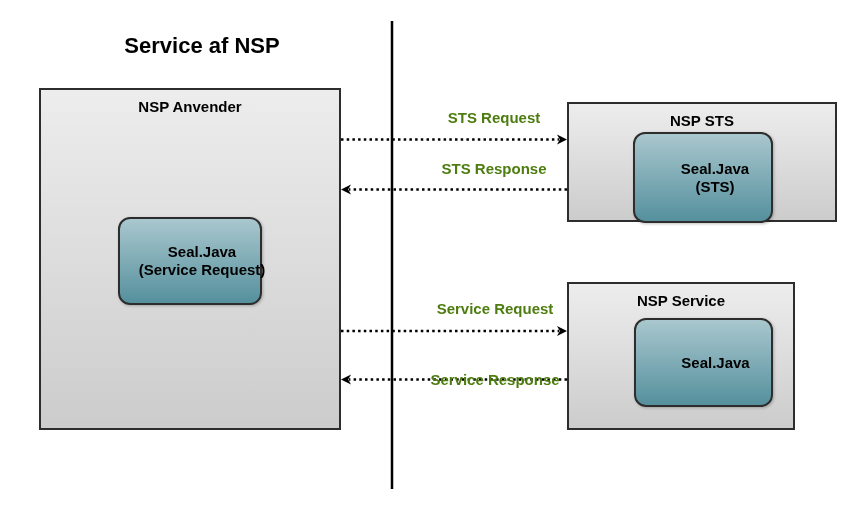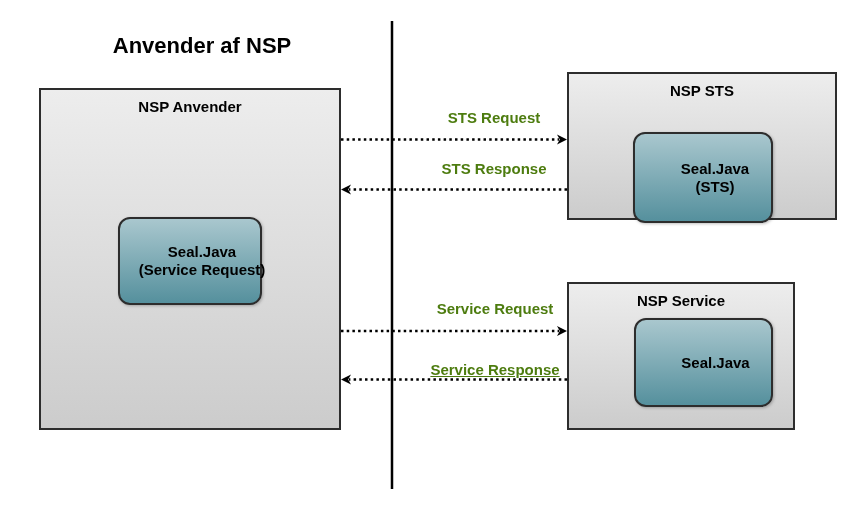--- a/index.html
+++ b/index.html
@@ -53,31 +53,31 @@
   svg.overlay{
     position:absolute;left:0;top:0;
     pointer-events:none;
   }
 </style>
 </head>
 <body>
 
 <div class="canvas">
 
-  <div class="title" style="left:52px;top:33px;width:300px;">Anvender af NSP</div>
+  <div class="title" style="left:52px;top:33px;width:300px;">Service af NSP</div>
 
   <div class="outer-box" style="left:39px;top:88px;width:302px;height:342px;">
     <div class="outer-label">NSP Anvender</div>
   </div>
   <div class="inner-box" style="left:118px;top:217px;width:144px;height:88px;">
     <div>Seal.Java</div>
     <div>(Service Request)</div>
   </div>
 
-  <div class="outer-box" style="left:567px;top:72px;width:270px;height:148px;">
+  <div class="outer-box" style="left:567px;top:102px;width:270px;height:120px;">
     <div class="outer-label">NSP STS</div>
   </div>
   <div class="inner-box" style="left:633px;top:132px;width:140px;height:91px;">
     <div>Seal.Java</div>
     <div>(STS)</div>
   </div>
 
   <div class="outer-box" style="left:567px;top:282px;width:228px;height:148px;">
     <div class="outer-label">NSP Service</div>
   </div>
@@ -98,15 +98,15 @@
     <line x1="341" y1="331" x2="559" y2="331" stroke="#000000" stroke-width="2.5" stroke-dasharray="2.5 3.2"></line>
     <path d="M567,331 L557,326 L559.8,331 L557,336 Z" fill="#000000"></path>
 
     <line x1="567" y1="379.5" x2="349" y2="379.5" stroke="#000000" stroke-width="2.5" stroke-dasharray="2.5 3.2"></line>
     <path d="M341,379.5 L351,374.5 L348.2,379.5 L351,384.5 Z" fill="#000000"></path>
   </svg>
 
   <div class="arrow-label" style="left:384px;top:109px;">STS Request</div>
   <div class="arrow-label" style="left:385px;top:300px;">Service Request</div>
   <div class="arrow-label" style="left:384px;top:160px;">STS Response</div>
-  <div class="arrow-label" style="left:385px;top:361px;text-decoration:underline;">Service Response</div>
+  <div class="arrow-label" style="left:385px;top:371px;">Service Response</div>
 
 </div>
 
 </body></html>

